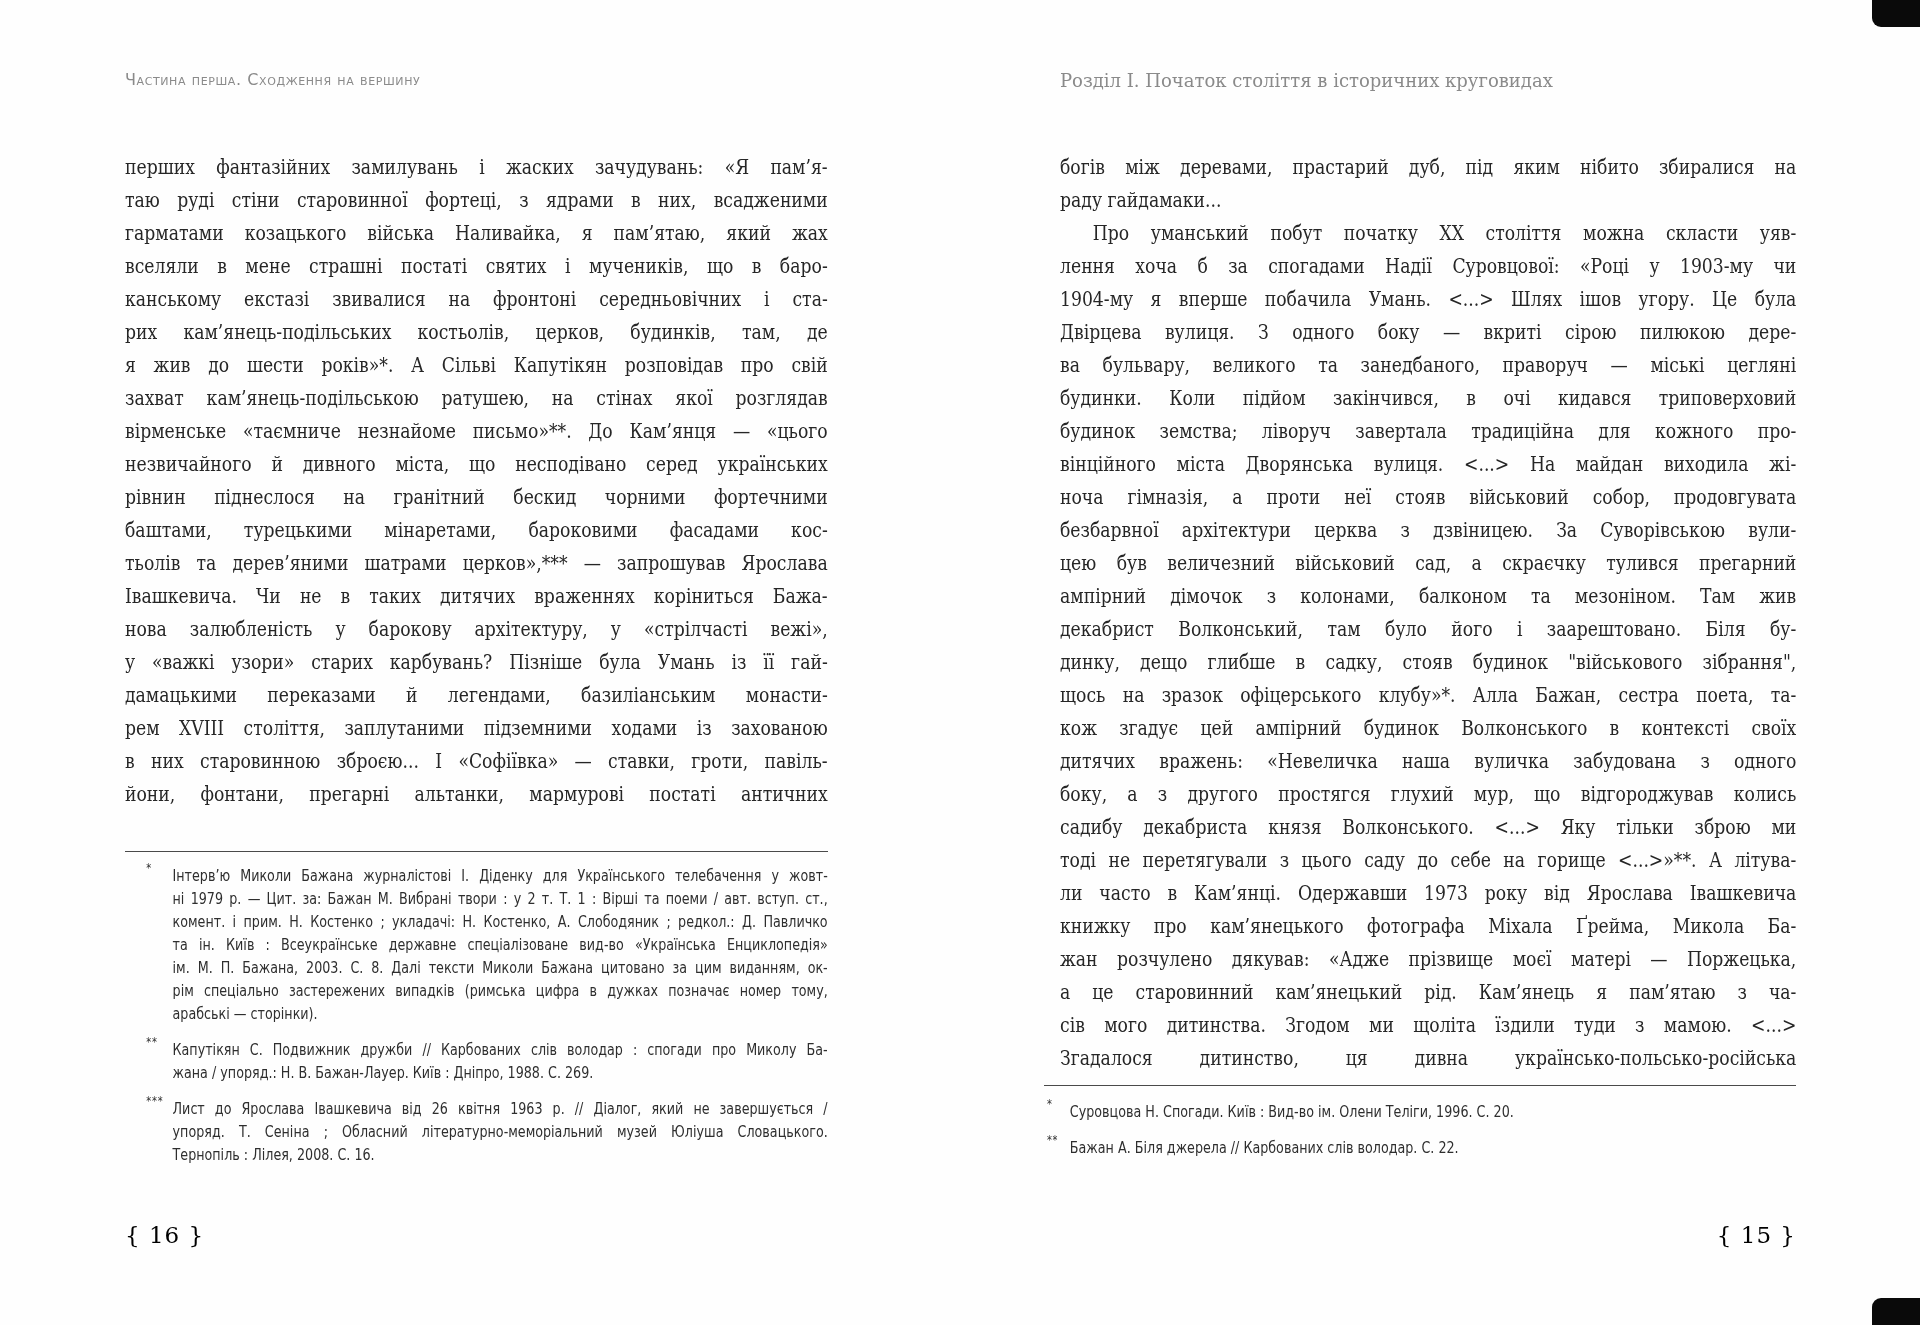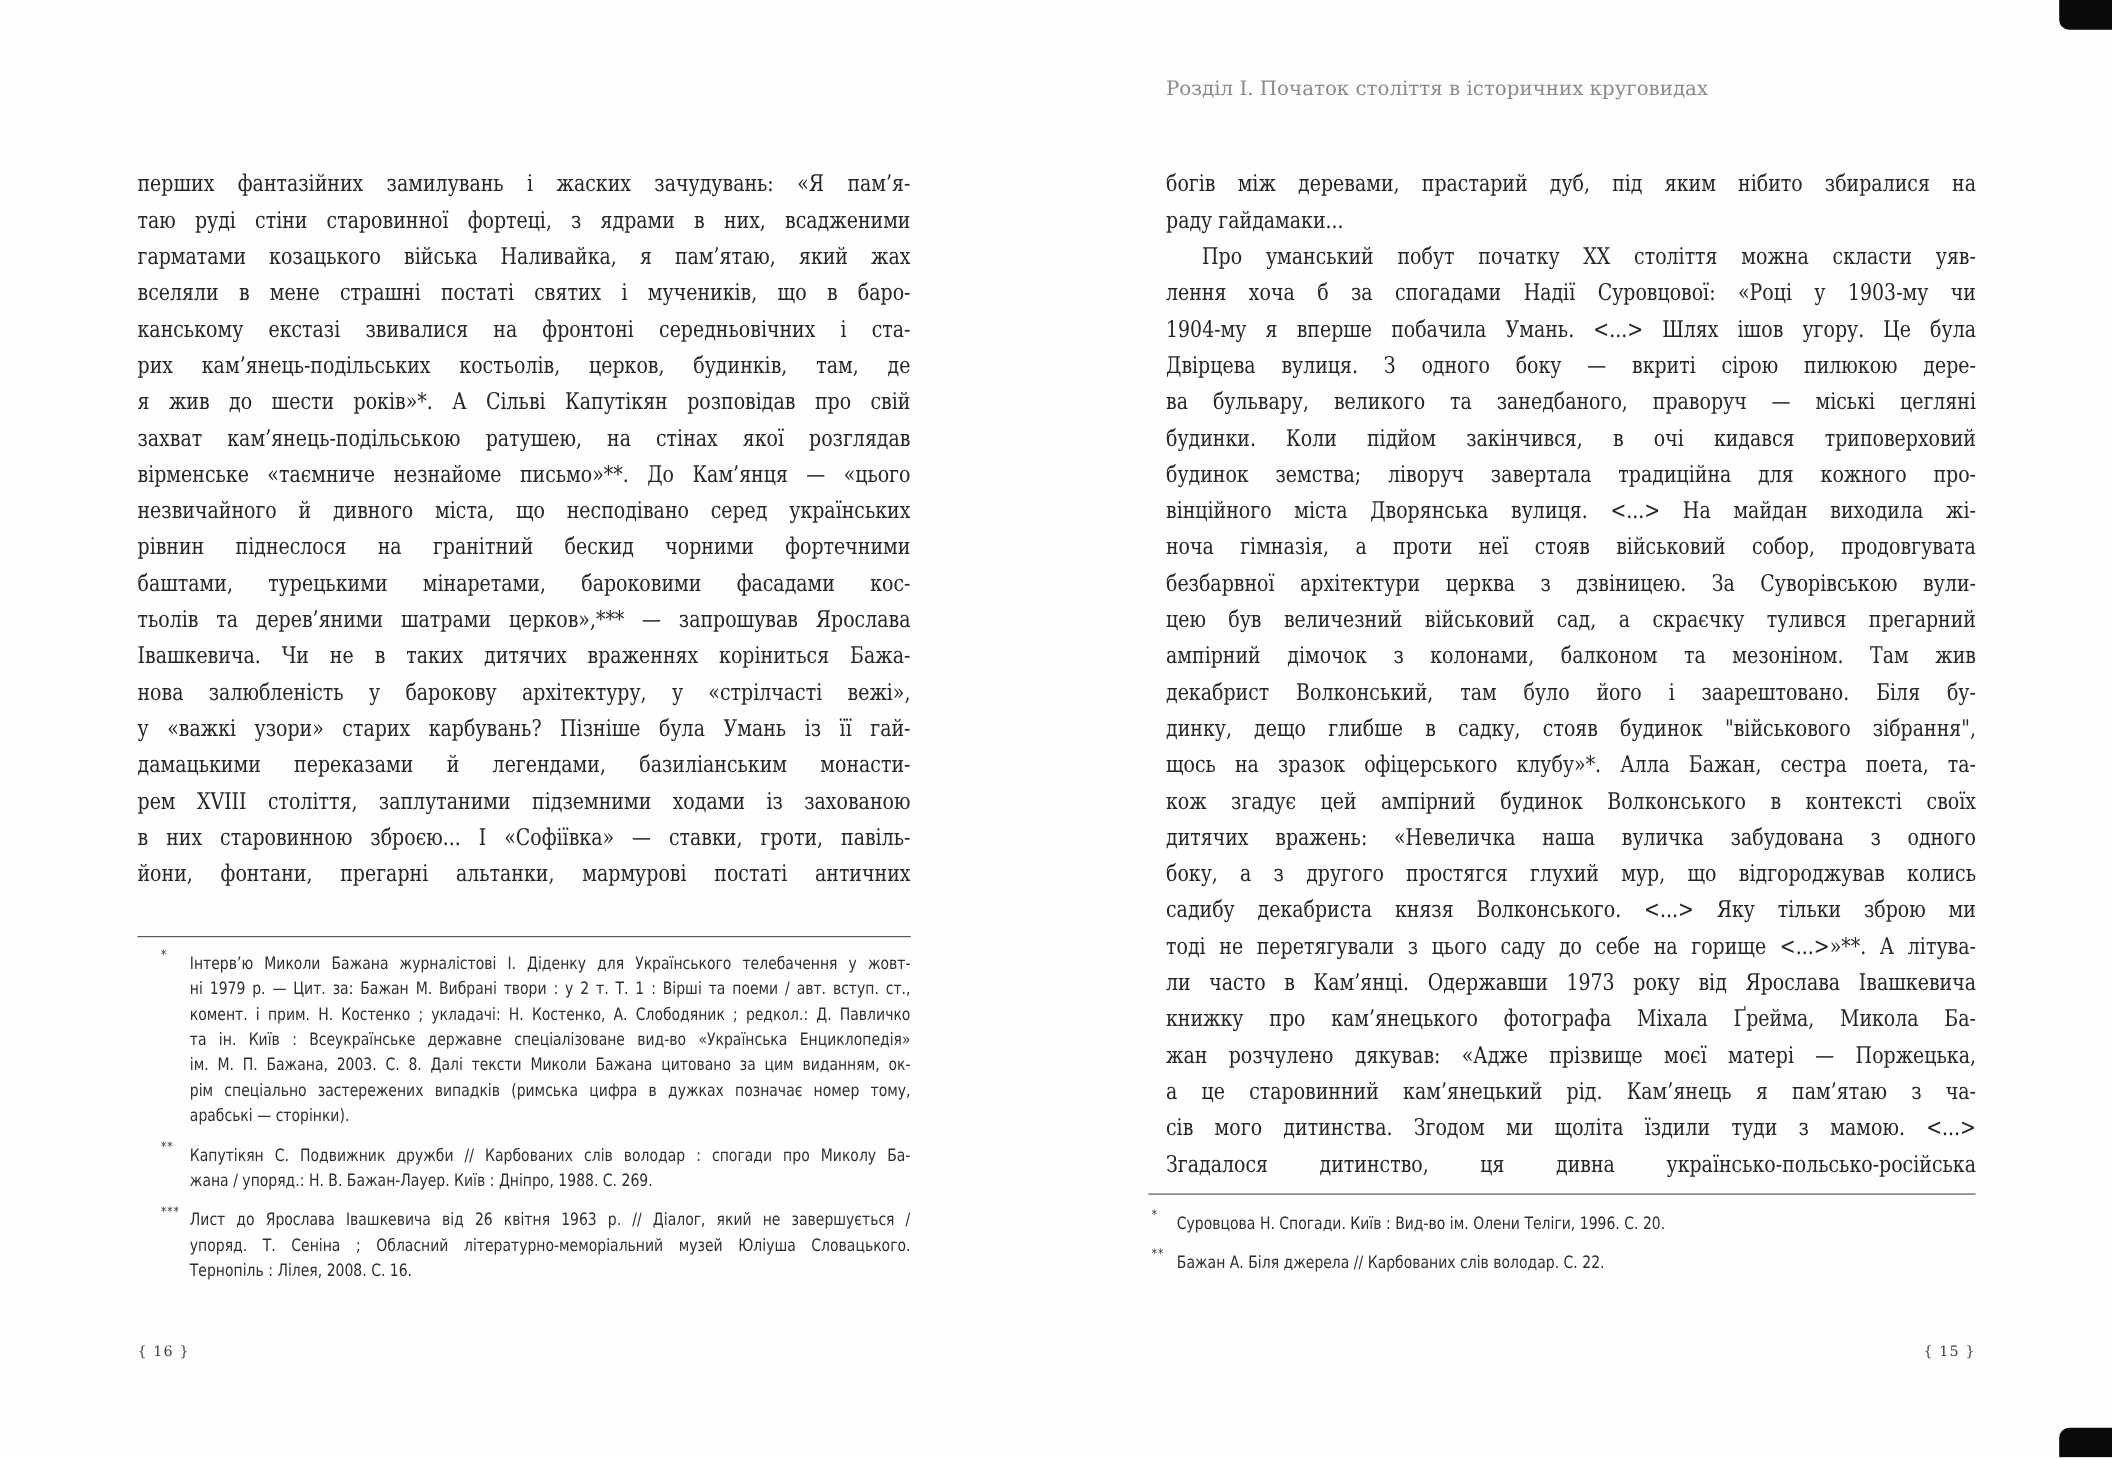--- a/index.html
+++ b/index.html
@@ -37,32 +37,33 @@
   .page-left .footwrap{top:864px;width:857px;}
   .page-right .footwrap{top:1100px;width:898px;}
   .footnote{position:relative;margin-bottom:13px;}
   .page-left .footnote{padding-left:58px;}
   .page-right .footnote{padding-left:12px;}
   .footnote .line{height:23px;font-size:15.5px;}
   .fmark{position:absolute;top:-3px;font-size:12px;letter-spacing:1px;color:#2e2e2e;}
   .page-left .fmark{left:26px;}
   .page-right .fmark{left:-16px;}
 
-  .pagenum{position:absolute;top:1222px;font-size:13px;color:#404040;letter-spacing:1px;}
+  .pagenum{position:absolute;top:1222px;font-size:23px;color:#000000;letter-spacing:1px;}
   .page-left .pagenum{left:0;}
   .page-right .pagenum{right:0;text-align:right;}
 </style>
 </head>
 <body>
 
 <div class="spread">
   <div class="corner top"></div>
   <div class="corner bottom"></div>
 
   <div class="page page-left">
+    <div class="running-head head-left">Частина перша.  Сходження на вершину</div>
     <div class="scalewrap bodywrap">
         <div class="line">
           <span>перших</span>
           <span>фантазійних</span>
           <span>замилувань</span>
           <span>і</span>
           <span>жаских</span>
           <span>зачудувань:</span>
           <span>«Я</span>
           <span>пам’я-</span>

